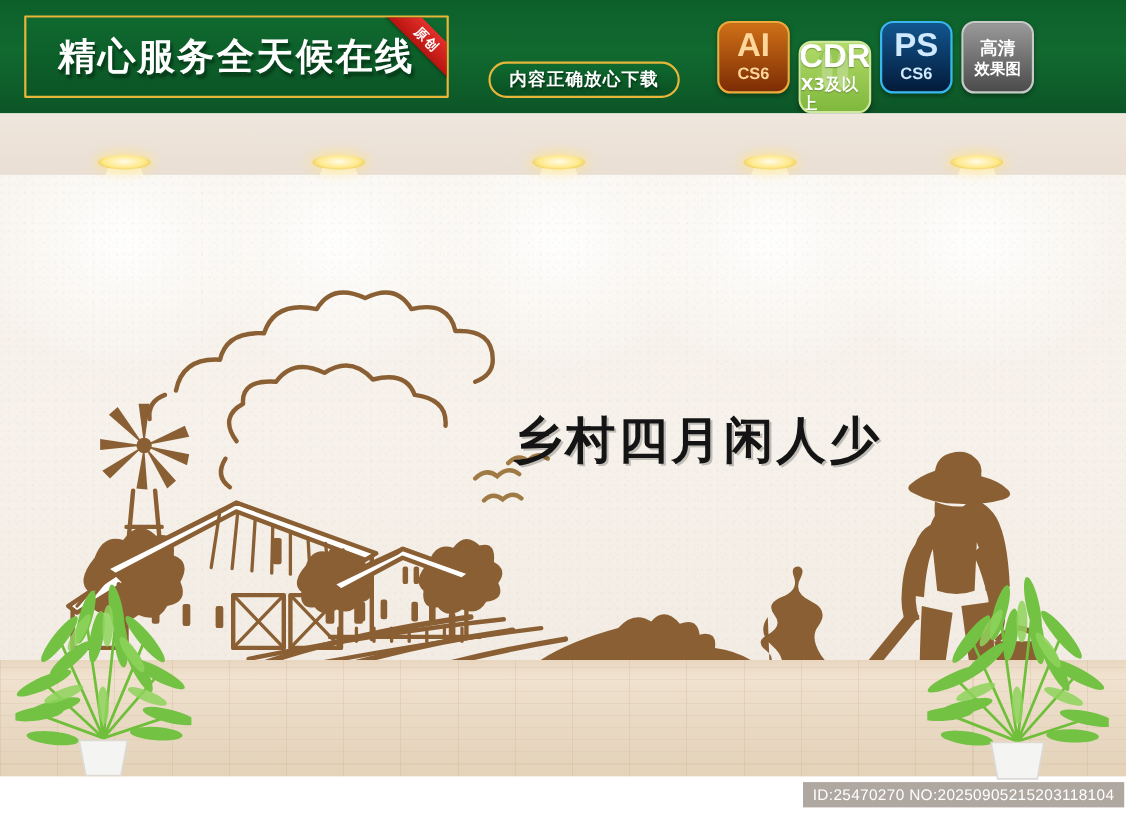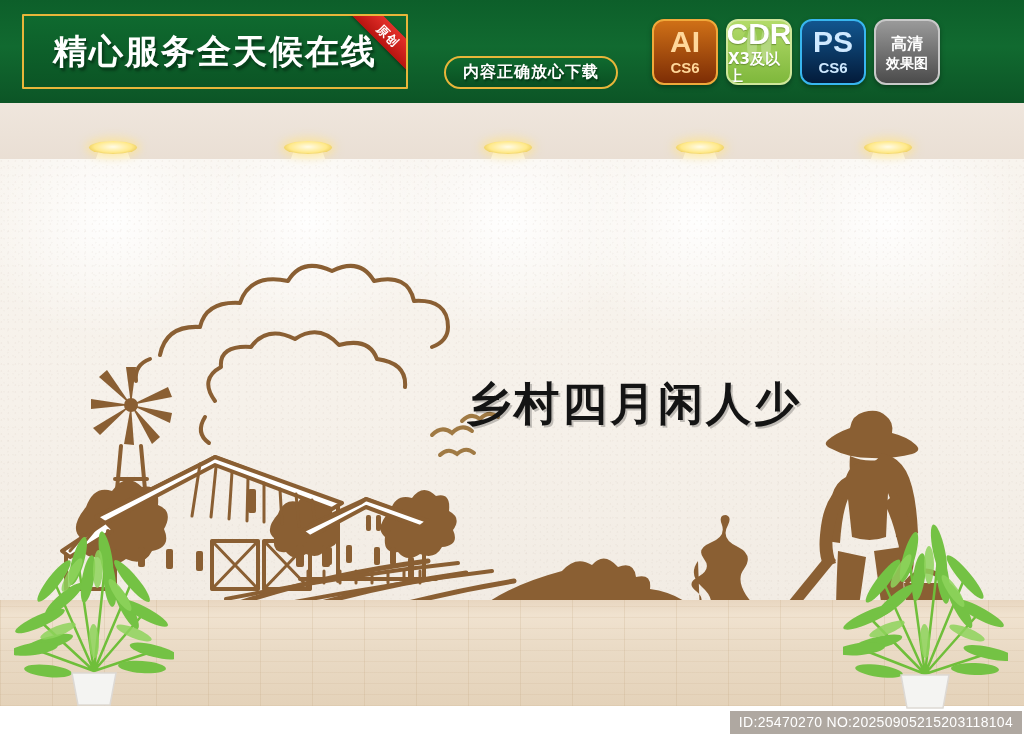--- a/index.html
+++ b/index.html
@@ -64,21 +64,21 @@
     font-size: 15px; font-weight: bold; line-height: 1.15; margin-top: 2px;
     font-family: "Liberation Sans", sans-serif;
   }
   .fmt-sub.cjk { font-size: 15px; font-family: "DejaVu Sans", sans-serif; }
   .fmt-sub.big-cjk { font-size: 14px; font-family: "DejaVu Sans", sans-serif; }
 
   .badge-ai { left: 652px; background: linear-gradient(180deg,#cf7017 0%,#7d2d05 100%);
               border: 2px solid #f0a93a; }
   .badge-ai .fmt-main, .badge-ai .fmt-sub { color: #ffd79a; }
   .badge-cdr { left: 726px; background: linear-gradient(180deg,#b3db6a 0%,#7fb83c 100%);
-               border: 2px solid #cfe79a; position: absolute; }
+               border: 2px solid #cfe79a; position: absolute; margin-top: 18px; }
   .badge-cdr .fmt-main, .badge-cdr .fmt-sub { color: #ffffff; text-shadow: 0 1px 1px rgba(60,90,20,.5); z-index:2; }
   .cdr-balloon {
     position: absolute; left: 50%; top: 3px; transform: translateX(-50%);
     width: 34px; height: 40px; border-radius: 50% 50% 45% 45%;
     background: linear-gradient(180deg,#8fc34a 0%,#a9d366 100%);
     opacity: .85; z-index: 1;
   }
   .cdr-balloon:before, .cdr-balloon:after {
     content:""; position:absolute; top:2px; width:10px; height:36px; border-radius:50%;
     background: rgba(255,255,255,.28);
@@ -153,21 +153,21 @@
     background: linear-gradient(180deg,#c2a184 0%,#d8bfa2 60%,#c9ab8c 100%);
     border-top: 1px solid #b89372;
   }
 
   
   .wall-art { position: absolute; left: 0; top: 56px; width: 1024px; height: 441px; }
   .art-svg { position: absolute; left: 0; top: 0; }
   .poem {
     position: absolute; left: 466px; top: 221px;
     color: #141414; line-height: 1.06; letter-spacing: 3px;
-    font-family: Liberation Sans, sans-serif;
+    font-family: Liberation Mono, monospace;
     font-weight: bold; font-size: 45px;
     text-shadow: 2px 2px 0 rgba(0,0,0,.22);
   }
   .poem div { white-space: nowrap; }
   .poem .line2 { margin-top: 4px; }
 
   
   .plant { position: absolute; bottom: 0; }
   .plant-left { left: 14px; bottom: 43px; width: 160px; height: 185px; }
   .plant-right { right: 16px; bottom: 40px; width: 165px; height: 190px; }

